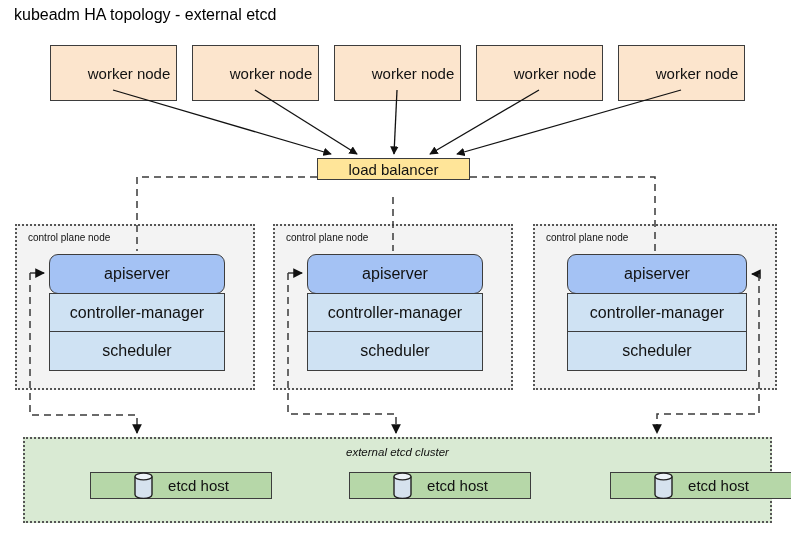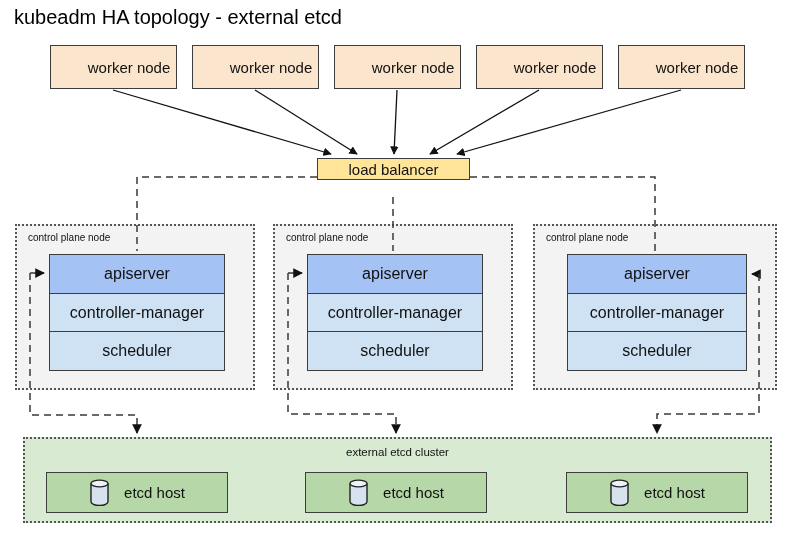--- a/index.html
+++ b/index.html
@@ -6,57 +6,57 @@
     --worker_fill:#fce5cd; --lb_fill:#ffe599; --apiserver_fill:#a4c2f4;
     --component_fill:#cfe2f3; --control_plane_fill:#f3f3f3; --cluster_fill:#d9ead3;
     --host_fill:#b6d7a8; --box_border:#3d3d3d; --dotted_border:#555555;
     --connector:#3a3a3a; --text:#111111;
   }
   html,body{margin:0;padding:0;background:#fff;}
   .canvas{
     position:relative; width:791px; height:539px; background:#ffffff;
     font-family:"Liberation Sans", sans-serif; color:var(--text); overflow:hidden;
   }
-  .title{position:absolute; left:14px; top:6px; font-size:20px; color:#000;}
+  .title{position:absolute; left:14px; top:6px; font-size:16px; color:#000;}
   .box{
     position:absolute; box-sizing:border-box; display:flex;
     align-items:center; justify-content:center; text-align:center;
   }
   .worker{
-    top:45px; width:127px; height:44px; background:var(--worker_fill);
+    top:45px; width:127px; height:56px; background:var(--worker_fill);
     border:1.5px solid var(--box_border); font-size:15px;padding-left:31px;
   }
   .lb{
     left:317px; top:158px; width:153px; height:22px; background:var(--lb_fill);
     border:1.5px solid var(--box_border); font-size:15px;
   }
   .cp{
     position:absolute; top:224px; height:166px; box-sizing:border-box;
     background:var(--control_plane_fill); border:2px dotted var(--dotted_border);
   }
   .cp-label{position:absolute; left:11px; top:6px; font-size:10px;}
   .stack{position:absolute; left:32px; top:28px; width:calc(100% - 60px);}
   .component{
     box-sizing:border-box; height:40px; border:1.5px solid var(--box_border);
     background:var(--component_fill); display:flex; align-items:center;
     justify-content:center; font-size:16px;
   }
   .component + .component{margin-top:-1.5px;}
-  .component.apiserver{background:var(--apiserver_fill);}
+  .component.apiserver{background:var(--apiserver_fill);border-radius:9px;}
   .etcd-cluster{
     position:absolute; left:23px; top:437px; width:749px; height:86px;
     box-sizing:border-box; background:var(--cluster_fill);
     border:2px dotted var(--dotted_border);
   }
   .etcd-cluster-label{
-    position:absolute; top:7px; left:0; width:100%; text-align:center; font-size:11.5px;
+    position:absolute; top:7px; left:0; width:100%; text-align:center; font-size:11.5px;font-style:italic;
   }
   .host{
-    top:472px; width:182px; height:41px; background:var(--host_fill);
-    border:1.5px solid var(--box_border); font-size:15px; gap:14px;
+    top:472px; width:182px; height:27px; background:var(--host_fill);
+    border:1.5px solid var(--box_border); font-size:15px; gap:14px;margin-left:44px;
   }
   .host .db-icon{flex:0 0 auto; display:block;}
   .overlay{position:absolute; left:0; top:0; pointer-events:none;}
 </style>
 </head>
 <body>
 
 <div class="canvas">
 
   <div class="title">kubeadm HA topology - external etcd</div>

